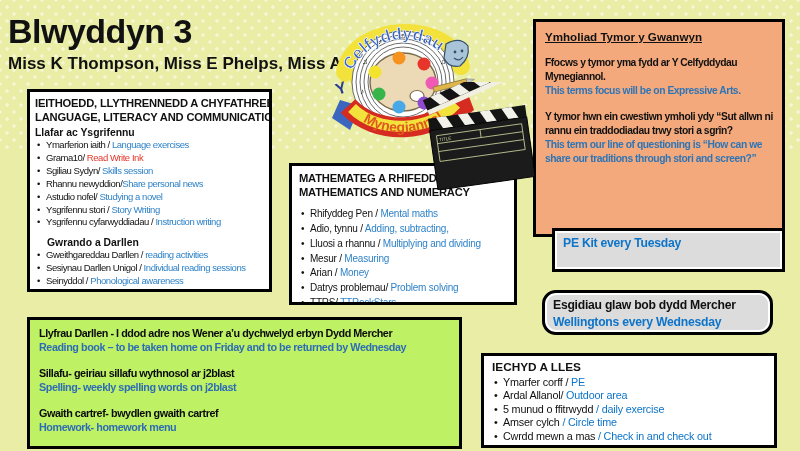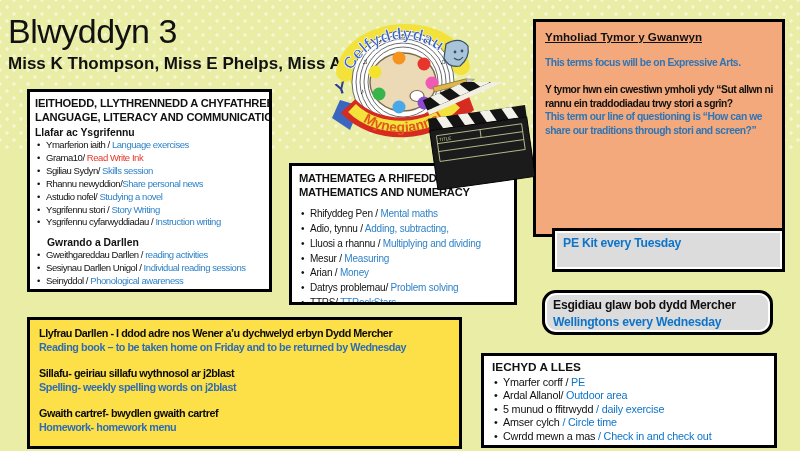--- a/index.html
+++ b/index.html
@@ -4,21 +4,21 @@
 <style>
   html,body{margin:0;padding:0;}
   .page{position:relative;width:800px;height:451px;background:#e9eda5;overflow:hidden;
         font-family:"Liberation Sans",sans-serif;color:#111;}
   .dots{position:absolute;left:0;top:0;width:800px;height:150px;z-index:0;opacity:.55;
         background-image:
           radial-gradient(rgba(255,255,255,.95) 1.5px, transparent 1.8px),
           radial-gradient(rgba(255,255,255,.95) 1.5px, transparent 1.8px);
         background-size:14px 14px;background-position:0 0,7px 7px;}
   .hdr{position:absolute;left:8px;top:12px;z-index:2;}
-  .hdr h1{margin:0;font-size:34px;font-weight:normal;letter-spacing:-.5px;}
+  .hdr h1{margin:0;font-size:34px;font-weight:bold;letter-spacing:-.5px;}
   .hdr .teachers{margin-top:3px;font-size:17px;font-weight:bold;}
   .box{position:absolute;background:#fff;border:3px solid #000;box-sizing:border-box;z-index:2;overflow:hidden;}
   
   .lang{left:27px;top:89px;width:245px;height:203px;padding:4px 5px;}
   .box-title{font-size:11.2px;font-weight:bold;line-height:1.27;letter-spacing:-.2px;white-space:nowrap;}
   .sec-title{font-size:10.4px;font-weight:bold;margin-top:3px;}
   ul.blist{list-style:none;margin:1px 0 0 0;padding:0;}
   .lang li{font-size:9.5px;line-height:1.35;letter-spacing:-.45px;white-space:nowrap;}
   .lang .sec2{margin-top:8px;margin-left:12px;}
   li .bullet{display:inline-block;width:9px;margin-left:2px;}
@@ -39,21 +39,21 @@
   .kit .l1{font-size:12.2px;font-weight:bold;line-height:1.38;letter-spacing:-.25px;white-space:nowrap;}
   .kit .l2{font-size:12.2px;font-weight:bold;line-height:1.38;letter-spacing:-.25px;color:#0d74c9;white-space:nowrap;}
   .pe{left:552px;top:228px;width:233px;height:44px;}
   .wellies{left:542px;top:290px;width:231px;height:45px;border-radius:14px;}
   
   .health{left:481px;top:353px;width:296px;height:95px;padding:4px 8px;}
   .health .htitle{font-size:11.8px;font-weight:bold;line-height:1.25;}
   .health li{font-size:10.8px;line-height:1.25;letter-spacing:-.2px;white-space:nowrap;}
   .health .c-blue{color:#0d74c9;}
   
-  .hw{left:27px;top:317px;width:435px;height:132px;background:#fde047;padding:6px 9px;}
+  .hw{left:27px;top:317px;width:435px;height:132px;background:#bef264;padding:6px 9px;}
   .hw .grp{margin-bottom:12px;}
   .hw .cy{font-size:10.8px;font-weight:bold;line-height:1.3;letter-spacing:-.45px;white-space:nowrap;color:#0b0b0b;}
   .hw .en{font-size:10.8px;font-weight:bold;line-height:1.3;letter-spacing:-.45px;white-space:nowrap;color:#2e6cb5;}
   .logo{position:absolute;left:328px;top:2px;z-index:3;}
   .clap{position:absolute;left:418px;top:82px;z-index:4;}
 </style>
 </head>
 <body>
 
 <div class="page">
@@ -206,20 +206,21 @@
         <li><span class="bullet">•</span><span>Arian / </span><span class="c-blue">Money</span></li>
 
         <li><span class="bullet">•</span><span>Datrys problemau/ </span><span class="c-blue">Problem solving</span></li>
 
         <li><span class="bullet">•</span><span>TTRS/ </span><span class="c-blue">TTRockStars</span></li>
       </ul>
   </section>
 
   <section class="box inquiry">
     <div class="ititle">Ymholiad Tymor y Gwanwyn</div>
+    <p>Ffocws y tymor yma fydd ar Y Celfyddydau Mynegiannol.</p>
     <p class="c-blue">This terms focus will be on Expressive Arts.</p>
     <div class="gap"></div>
     <p>Y tymor hwn ein cwestiwn ymholi ydy “Sut allwn ni rannu ein traddodiadau trwy stori a sgrîn?</p>
     <p class="c-blue">This term our line of questioning is “How can we share our traditions through stori and screen?”</p>
   </section>
 
   <section class="box kit pe">
     <div class="l2">PE Kit every Tuesday</div>
   </section>
 

